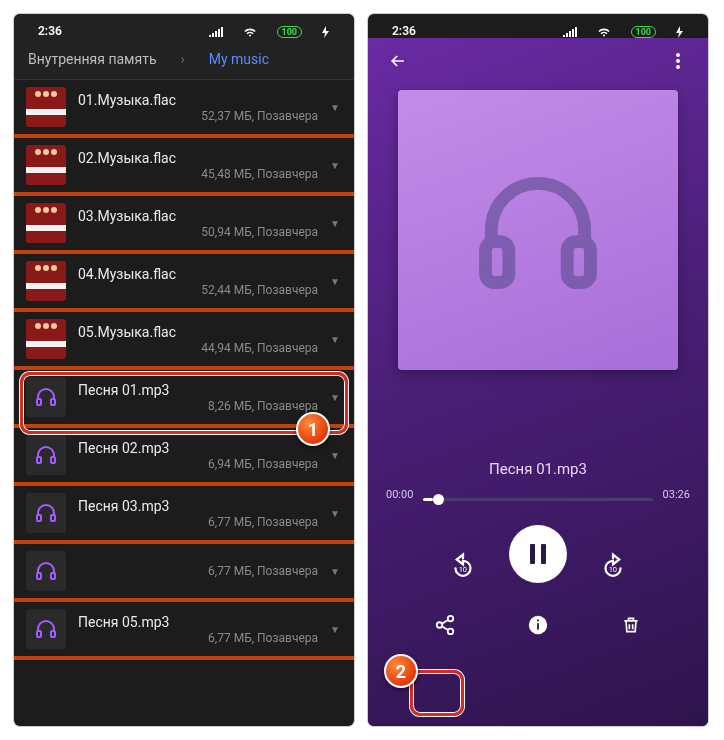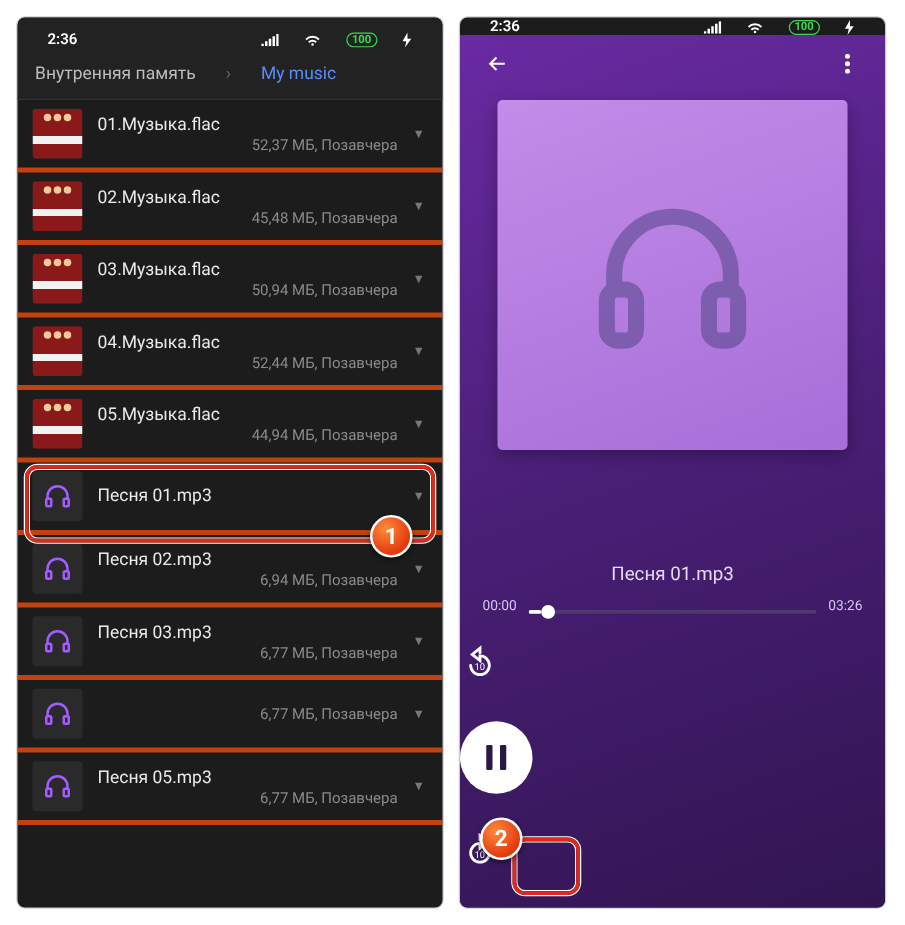--- a/index.html
+++ b/index.html
@@ -114,21 +114,21 @@
     border-radius:4px;
     display:flex;align-items:center;justify-content:center;
     box-shadow:0 4px 12px rgba(0,0,0,0.3);
   }
   .art svg { stroke:#5a4a8f; opacity:0.6; fill:none; }
   .trackname { text-align:center;color:#e6d9f5;font-size:15px; margin-top:90px; }
   .progress { display:flex;align-items:flex-end;gap:10px;padding:10px 18px;color:#d6c7ee;font-size:11px;}
   .pbar { flex:1;height:3px;background:#4a3a6e;border-radius:2px;position:relative;}
   .pbar::before { content:'';position:absolute;left:0;width:4%;height:100%;background:#fff;border-radius:2px;}
   .pbar::after { content:'';position:absolute;left:4%;top:-4px;width:11px;height:11px;background:#fff;border-radius:50%;}
-  .controls { display:flex;align-items:flex-start;justify-content:center;gap:30px;padding:14px 0;color:#fff;flex-direction:column;}
+  .controls { display:flex;align-items:flex-end;justify-content:center;gap:30px;padding:14px 0;color:#fff;}
   .playbtn {
     width:58px;height:58px;border-radius:50%;background:#fff;
     display:flex;align-items:center;justify-content:center;
   }
   .bottomctl { display:flex;align-items:center;justify-content:space-around;padding:12px 30px 18px;color:#fff;position:relative;}
   .iconbtn { width:32px;height:32px;display:flex;align-items:center;justify-content:center; }
 </style>
 </head>
 <body>
 
@@ -229,20 +229,21 @@
       <div class="file-row">
         <div class="thumb music">
           <svg width="24" height="24" viewBox="0 0 24 24" stroke-width="2" stroke-linecap="round">
             <path d="M4 14v-2a8 8 0 0116 0v2"></path>
             <rect x="3" y="14" width="4" height="6" rx="1"></rect>
             <rect x="17" y="14" width="4" height="6" rx="1"></rect>
           </svg>
         </div>
         <div class="file-meta">
           <div class="fname">Песня 01.mp3</div>
+          <div class="fsub">8,26 МБ, Позавчера</div>
         </div>
         <div class="row-menu">▼</div>
       </div>
       <div class="file-row">
         <div class="thumb music">
           <svg width="24" height="24" viewBox="0 0 24 24" stroke-width="2" stroke-linecap="round">
             <path d="M4 14v-2a8 8 0 0116 0v2"></path>
             <rect x="3" y="14" width="4" height="6" rx="1"></rect>
             <rect x="17" y="14" width="4" height="6" rx="1"></rect>
           </svg>

